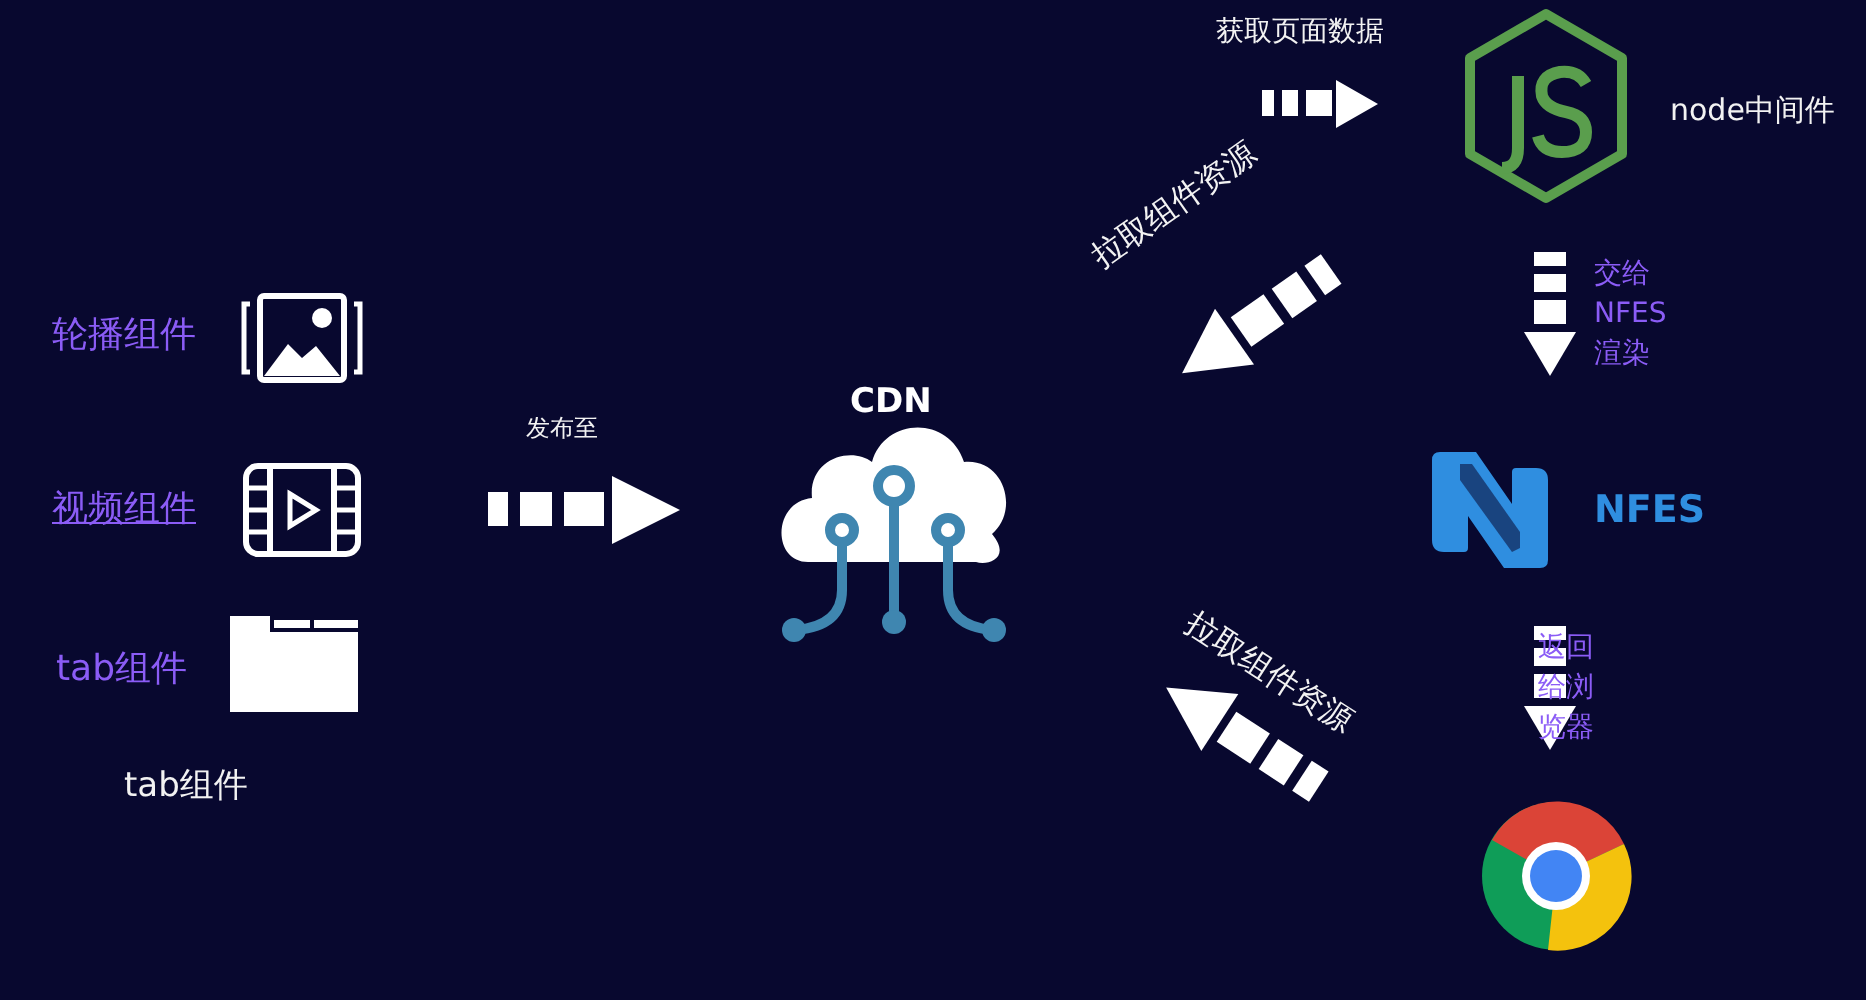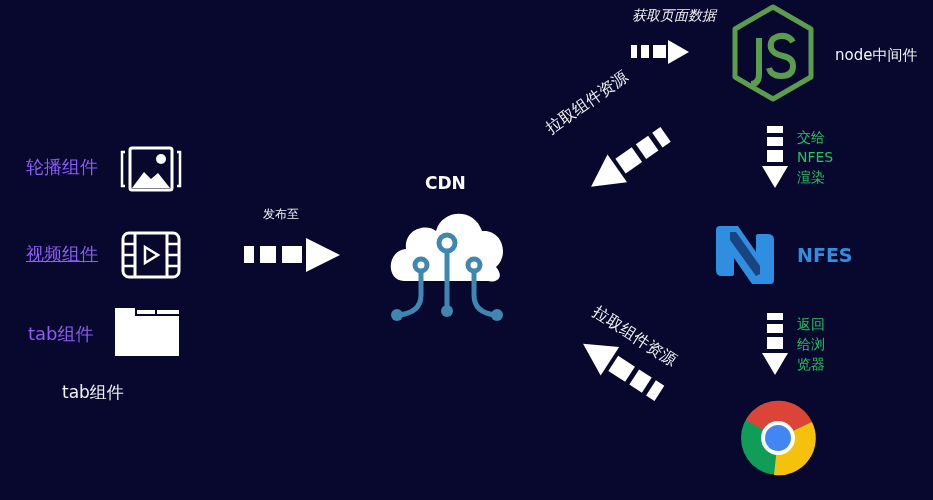--- a/index.html
+++ b/index.html
@@ -5,21 +5,21 @@
   html, body { margin:0; padding:0; }
   body {
     width:933px; height:500px; overflow:hidden;
     background:#08082f;
     font-family:"DejaVu Sans", "Liberation Sans", sans-serif;
     color:#ffffff; position:relative;
   }
   .abs { position:absolute; }
   .lbl { font-size:18px; color:#8b5cf6; white-space:nowrap; }
   .sm { font-size:14px; color:#f2f2f2; white-space:nowrap; }
-  .vt { font-size:14px; line-height:20px; color:#22c55e; white-space:nowrap; }
+  .vt { font-size:14px; line-height:20px; color:#8b5cf6; white-space:nowrap; }
   svg { display:block; }
 </style>
 </head>
 <body>
 
 <div class="abs lbl" style="left:26px;top:155px;">轮播组件</div>
 <div class="abs" style="left:120px;top:146px;">
   <svg width="62" height="46" viewBox="0 0 62 46">
     <path d="M5 6 H2 V40 H5" fill="none" stroke="#fff" stroke-width="2.5"></path>
     <path d="M57 6 H60 V40 H57" fill="none" stroke="#fff" stroke-width="2.5"></path>
@@ -60,21 +60,21 @@
 <div class="abs sm" style="left:263px;top:206px;font-size:12px;">发布至</div>
 <div class="abs" style="left:244px;top:238px;">
   <svg width="96" height="34" viewBox="0 0 96 34">
     <rect x="0" y="8" width="10" height="17" fill="#fff"></rect>
     <rect x="16" y="8" width="16" height="17" fill="#fff"></rect>
     <rect x="38" y="8" width="20" height="17" fill="#fff"></rect>
     <path d="M62 0 L96 17 L62 34 Z" fill="#fff"></path>
   </svg>
 </div>
 
-<div class="abs" style="left:425px;top:173px;font-size:17px;font-weight:bold;">CDN</div>
+<div class="abs" style="left:425px;top:191px;font-size:17px;font-weight:bold;">CDN</div>
 <div class="abs" style="left:384px;top:203px;">
   <svg width="126" height="122" viewBox="0 0 126 122">
     <path d="M20 78 C2 78 2 48 22 46 C20 26 42 20 52 28 C58 6 90 4 98 28 C118 26 126 52 112 64 C122 76 110 80 104 78 Z" fill="#fff"></path>
     <g stroke="#3f86b0" stroke-width="5" fill="none">
       <circle cx="63" cy="40" r="8"></circle>
       <line x1="63" y1="48" x2="63" y2="105"></line>
       <circle cx="37" cy="62" r="6"></circle>
       <path d="M37 68 V92 Q37 110 14 112"></path>
       <circle cx="90" cy="62" r="6"></circle>
       <path d="M90 68 V92 Q90 110 112 112"></path>
@@ -102,21 +102,21 @@
   <svg width="100" height="72" viewBox="0 0 100 72">
     <g transform="translate(50 36) rotate(33) translate(-50 -17)">
       <path d="M0 17 L32 0 L32 34 Z" fill="#fff"></path>
       <rect x="36" y="8" width="20" height="18" fill="#fff"></rect>
       <rect x="61" y="8" width="15" height="18" fill="#fff"></rect>
       <rect x="81" y="8" width="10" height="18" fill="#fff"></rect>
     </g>
   </svg>
 </div>
 
-<div class="abs sm" style="left:632px;top:7px;font-style:italic;">获取页面数据</div>
+<div class="abs sm" style="left:608px;top:7px;">获取页面数据</div>
 <div class="abs" style="left:631px;top:40px;">
   <svg width="58" height="24" viewBox="0 0 58 24">
     <rect x="0" y="5" width="6" height="13" fill="#fff"></rect>
     <rect x="10" y="5" width="8" height="13" fill="#fff"></rect>
     <rect x="22" y="5" width="13" height="13" fill="#fff"></rect>
     <path d="M37 0 L58 12 L37 24 Z" fill="#fff"></path>
   </svg>
 </div>
 
 <div class="abs" style="left:731px;top:4px;">
@@ -151,21 +151,21 @@
 <div class="abs" style="left:797px;top:244px;font-size:19px;font-weight:bold;color:#2f8ee0;">NFES</div>
 
 <div class="abs" style="left:762px;top:313px;">
   <svg width="26" height="62" viewBox="0 0 26 62">
     <rect x="5" y="0" width="16" height="7" fill="#fff"></rect>
     <rect x="5" y="11" width="16" height="9" fill="#fff"></rect>
     <rect x="5" y="24" width="16" height="12" fill="#fff"></rect>
     <path d="M0 40 L26 40 L13 62 Z" fill="#fff"></path>
   </svg>
 </div>
-<div class="abs vt" style="left:797px;top:314px;">
+<div class="abs vt" style="left:769px;top:314px;">
   <div>返回</div>
   <div>给浏</div>
   <div>览器</div>
 </div>
 
 <div class="abs" style="left:740px;top:400px;">
   <svg width="76" height="76" viewBox="0 0 76 76">
     <circle cx="38" cy="38" r="37" fill="#0f9d58"></circle>
     <path d="M38 38 L6 20 A37 37 0 0 1 72 22 Z" fill="#db4437"></path>
     <path d="M38 38 L72 22 A37 37 0 0 1 34 75 Z" fill="#f4c20d"></path>

